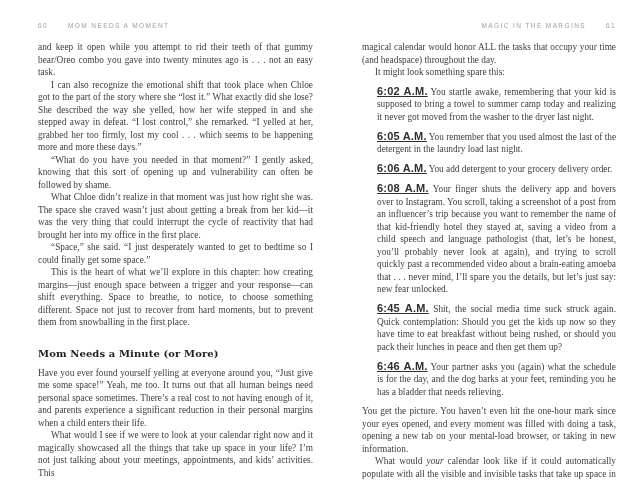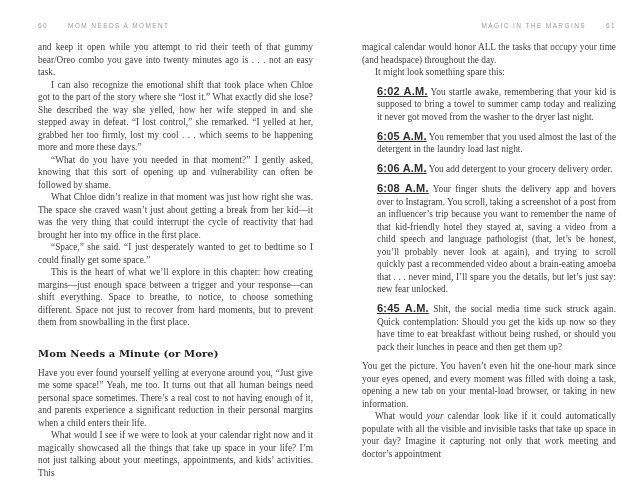--- a/index.html
+++ b/index.html
@@ -106,20 +106,21 @@
     <div class="body-text" id="right-intro">
         <p>magical calendar would honor ALL the tasks that occupy your time (and headspace) throughout the day.</p>
         <p class="indent">It might look something spare this:</p>
       </div>
     <div class="entries" id="right-entries">
         <p class="entry"><span class="time">6:02 A.M.</span> You startle awake, remembering that your kid is supposed to bring a towel to summer camp today and realizing it never got moved from the washer to the dryer last night.</p>
         <p class="entry"><span class="time">6:05 A.M.</span> You remember that you used almost the last of the detergent in the laundry load last night.</p>
         <p class="entry"><span class="time">6:06 A.M.</span> You add detergent to your grocery delivery order.</p>
         <p class="entry"><span class="time">6:08 A.M.</span> Your finger shuts the delivery app and hovers over to Instagram. You scroll, taking a screenshot of a post from an influencer’s trip because you want to remember the name of that kid-friendly hotel they stayed at, saving a video from a child speech and language pathologist (that, let’s be honest, you’ll probably never look at again), and trying to scroll quickly past a recommended video about a brain-eating amoeba that . . . never mind, I’ll spare you the details, but let’s just say: new fear unlocked.</p>
         <p class="entry"><span class="time">6:45 A.M.</span> Shit, the social media time suck struck again. Quick contemplation: Should you get the kids up now so they have time to eat breakfast without being rushed, or should you pack their lunches in peace and then get them up?</p>
+        <p class="entry"><span class="time">6:46 A.M.</span> Your partner asks you (again) what the schedule is for the day, and the dog barks at your feet, reminding you he has a bladder that needs relieving.</p>
       </div>
     <div class="body-text outro" id="right-outro">
         <p>You get the picture. You haven’t even hit the one-hour mark since your eyes opened, and every moment was filled with doing a task, opening a new tab on your mental-load browser, or taking in new information.</p>
         <p class="indent">What would <em>your</em> calendar look like if it could automatically populate with all the visible and invisible tasks that take up space in your day? Imagine it capturing not only that work meeting and doctor’s appointment</p>
       </div>
   </div>
 
 </div>
 
 </body></html>

